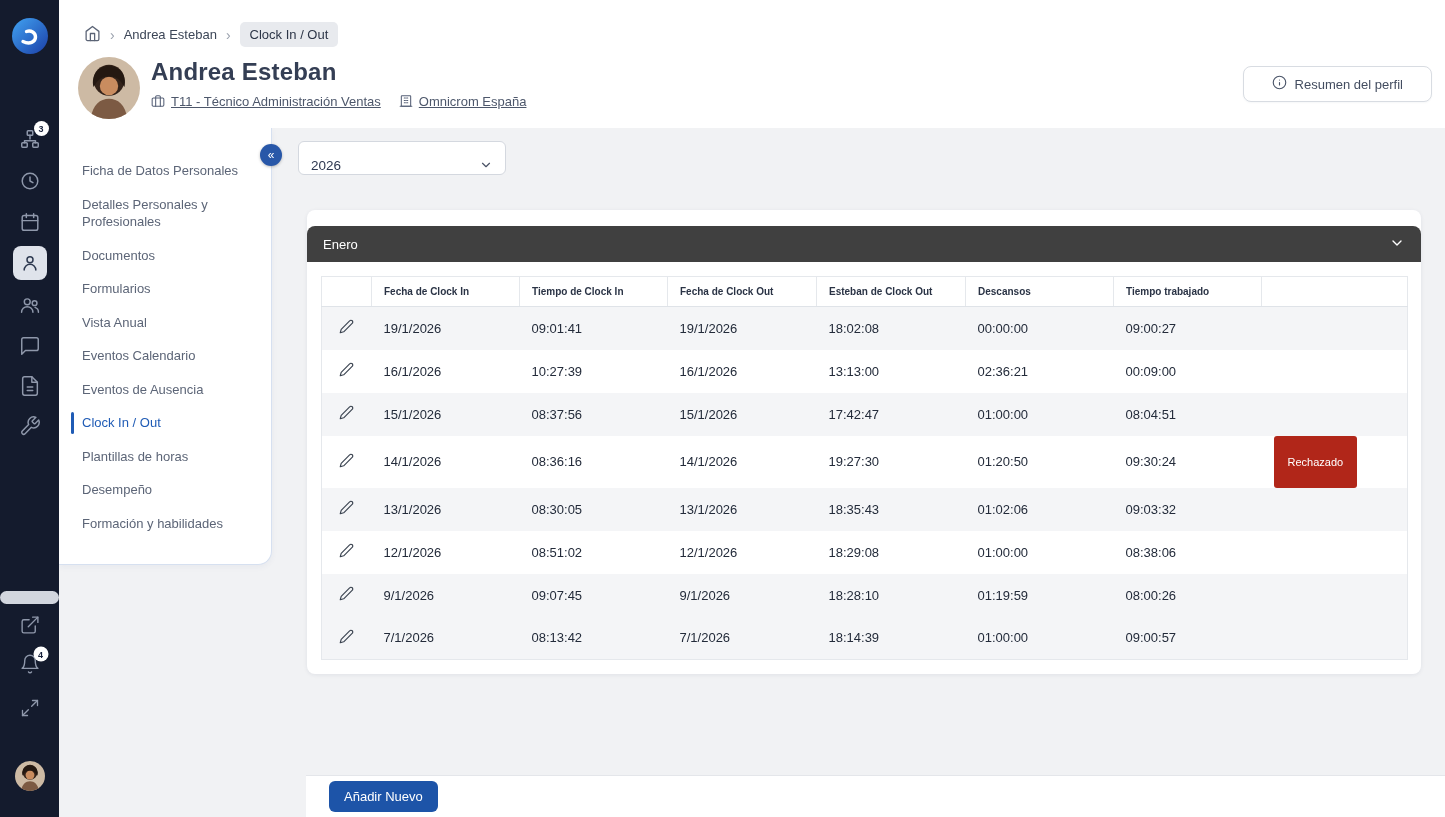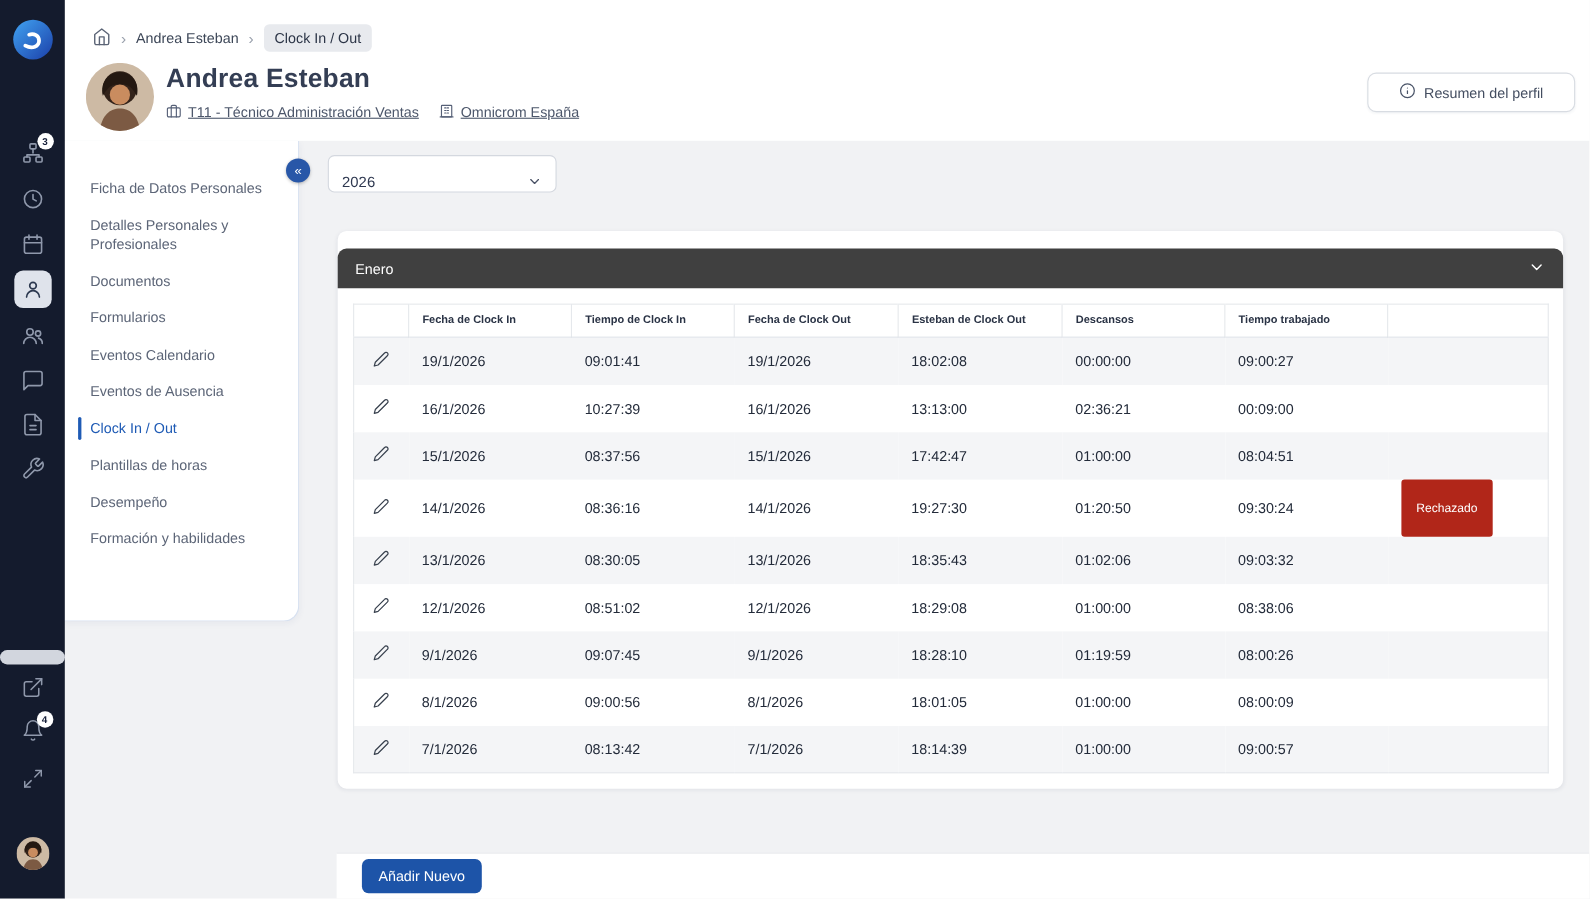--- a/index.html
+++ b/index.html
@@ -288,20 +288,21 @@
 
     <div class="content">
 
       <nav class="submenu-card">
         <button class="collapse-btn">«</button>
         <div class="submenu-list">
             <div class="menu-item">Ficha de Datos Personales</div>
             <div class="menu-item">Detalles Personales y Profesionales</div>
             <div class="menu-item">Documentos</div>
             <div class="menu-item">Formularios</div>
+            <div class="menu-item">Vista Anual</div>
             <div class="menu-item">Eventos Calendario</div>
             <div class="menu-item">Eventos de Ausencia</div>
             <div class="menu-item active">Clock In / Out</div>
             <div class="menu-item">Plantillas de horas</div>
             <div class="menu-item">Desempeño</div>
             <div class="menu-item">Formación y habilidades</div>
           </div>
       </nav>
 
       <div class="year-select">
@@ -438,34 +439,20 @@
                         </svg></span>
                     </button></td>
                   <td>9/1/2026</td>
                   <td>09:07:45</td>
                   <td>9/1/2026</td>
                   <td>18:28:10</td>
                   <td>01:19:59</td>
                   <td>08:00:26</td>
                   <td></td>
                 </tr>
-                <tr>
-                  <td class="col-edit"><button class="edit-btn">
-                      <span><svg width="15" height="15" viewBox="0 0 24 24" fill="none" stroke="#39424f" stroke-width="1.8" stroke-linecap="round" stroke-linejoin="round">
-                          <path d="M17 3a2.85 2.83 0 1 1 4 4L7.5 20.5 2 22l1.5-5.5Z"></path>
-                        </svg></span>
-                    </button></td>
-                  <td>8/1/2026</td>
-                  <td>09:00:56</td>
-                  <td>8/1/2026</td>
-                  <td>18:01:05</td>
-                  <td>01:00:00</td>
-                  <td>08:00:09</td>
-                  <td></td>
-                </tr>
                 <tr class="alt">
                   <td class="col-edit"><button class="edit-btn">
                       <span><svg width="15" height="15" viewBox="0 0 24 24" fill="none" stroke="#39424f" stroke-width="1.8" stroke-linecap="round" stroke-linejoin="round">
                           <path d="M17 3a2.85 2.83 0 1 1 4 4L7.5 20.5 2 22l1.5-5.5Z"></path>
                         </svg></span>
                     </button></td>
                   <td>7/1/2026</td>
                   <td>08:13:42</td>
                   <td>7/1/2026</td>
                   <td>18:14:39</td>

